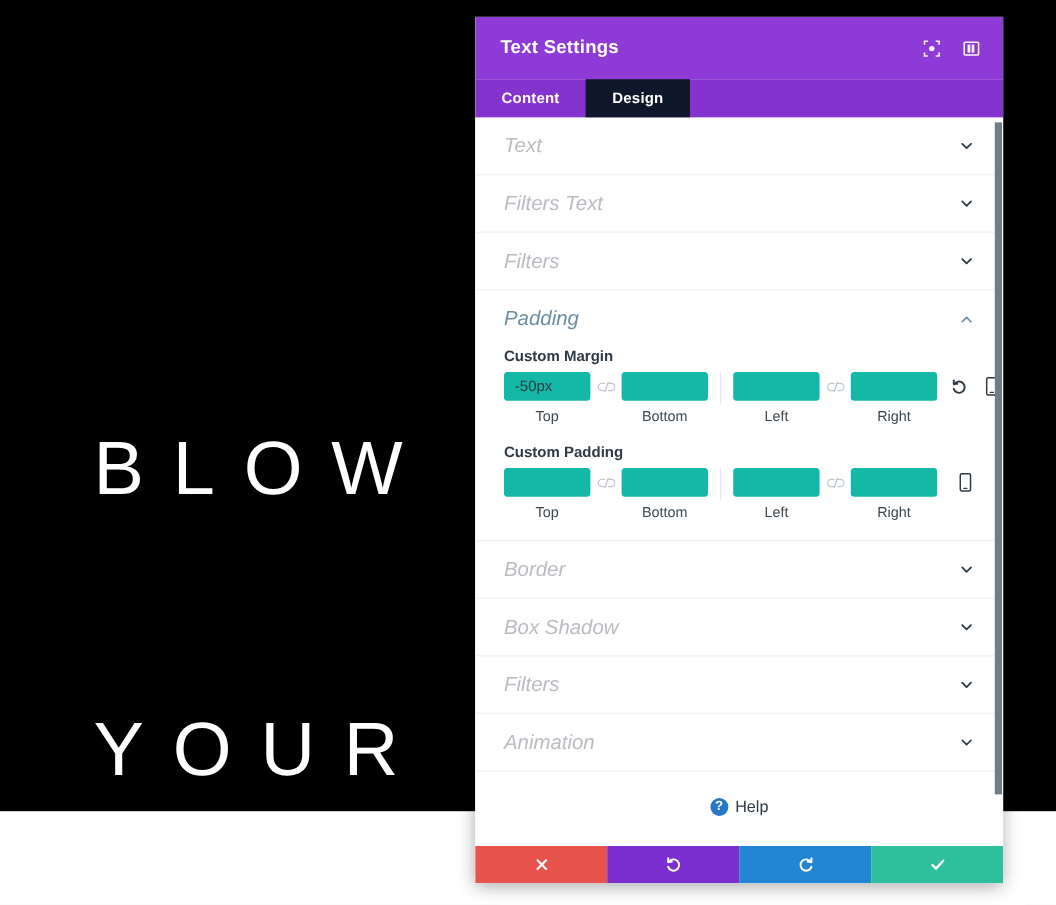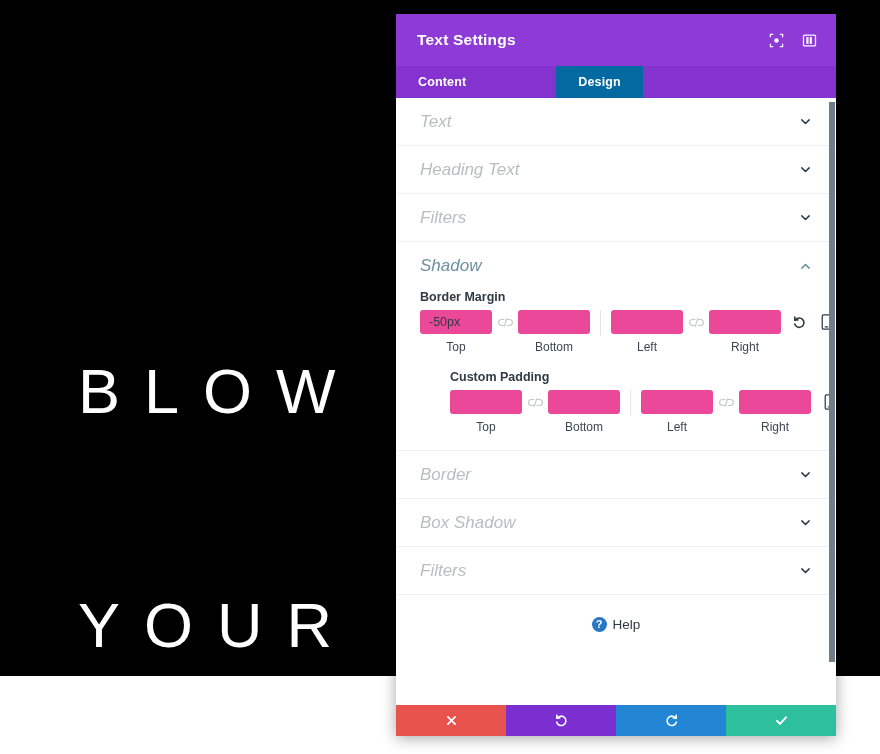--- a/index.html
+++ b/index.html
@@ -82,34 +82,33 @@
     opacity: 0.95;
   }
 
   
   .tabs {
     background: #8433ce;
     height: 32px;
     flex: 0 0 32px;
     display: flex;
     align-items: stretch;
-    gap: 24px;
   }
   .tab {
     display: flex;
     align-items: center;
     justify-content: center;
     padding: 0 22px;
     color: #ffffff;
     font-size: 12.5px;
     font-weight: bold;
     cursor: pointer;
     letter-spacing: 0.15px;
   }
-  .tab.active { background: #0369a1; margin-left: 44px; }
+  .tab.active { background: #0f172a; }
 
   
   .panel-body {
     flex: 1 1 auto;
     position: relative;
     background: #ffffff;
     overflow: hidden;
   }
 
   .scroll-track {
@@ -172,21 +171,21 @@
     display: flex;
     align-items: flex-start;
   }
   .quad {
     display: flex;
     align-items: flex-start;
   }
   .cellwrap { width: 72px; }
   .cell {
     height: 24px;
-    background: #ec4899;
+    background: #14b8a6;
     border-radius: 3px;
     display: flex;
     align-items: center;
     padding: 0 9px;
     font-size: 12.5px;
     color: #2f3a44;
     cursor: text;
   }
   .cell-caption {
     text-align: center;
@@ -322,50 +321,50 @@
       <div class="acc-row">
         <div class="acc-label">Text</div>
         <div class="chev">
           <svg width="13" height="13" viewBox="0 0 16 16" fill="none" stroke="currentColor" stroke-width="1.8" stroke-linecap="round" stroke-linejoin="round">
               <path d="M3.5 6L8 10.5 12.5 6"></path>
             </svg>
         </div>
       </div>
 
       <div class="acc-row">
-        <div class="acc-label">Heading Text</div>
+        <div class="acc-label">Filters Text</div>
         <div class="chev">
           <svg width="13" height="13" viewBox="0 0 16 16" fill="none" stroke="currentColor" stroke-width="1.8" stroke-linecap="round" stroke-linejoin="round">
               <path d="M3.5 6L8 10.5 12.5 6"></path>
             </svg>
         </div>
       </div>
 
       <div class="acc-row">
         <div class="acc-label">Filters</div>
         <div class="chev">
           <svg width="13" height="13" viewBox="0 0 16 16" fill="none" stroke="currentColor" stroke-width="1.8" stroke-linecap="round" stroke-linejoin="round">
               <path d="M3.5 6L8 10.5 12.5 6"></path>
             </svg>
         </div>
       </div>
 
       <div class="section-open">
         <div class="acc-row">
-          <div class="acc-label">Shadow</div>
+          <div class="acc-label">Padding</div>
           <div class="chev">
             <svg width="13" height="13" viewBox="0 0 16 16" fill="none" stroke="currentColor" stroke-width="1.8" stroke-linecap="round" stroke-linejoin="round">
                 <path d="M3.5 10L8 5.5 12.5 10"></path>
               </svg>
           </div>
         </div>
 
         <div class="field-group">
 
-          <div class="field-title">Border Margin</div>
+          <div class="field-title">Custom Margin</div>
           <div class="spacing-row">
             <div class="quad">
               <div class="cellwrap">
                 <div class="cell">-50px</div>
                 <div class="cell-caption">Top</div>
               </div>
               <div class="linkicon">
                 <svg width="15" height="11" viewBox="0 0 20 12" fill="none" stroke="currentColor" stroke-width="1.5" stroke-linecap="round">
                   <path d="M8 2H4.8A4 4 0 0 0 4.8 10H8"></path>
                   <path d="M12 2h3.2a4 4 0 0 1 0 8H12"></path>
@@ -409,21 +408,21 @@
               <div class="act">
                 <svg width="11" height="16" viewBox="0 0 12 18" fill="none" stroke="currentColor" stroke-width="1.4">
                   <rect x="1.2" y="1" width="9.6" height="16" rx="1.4"></rect>
                   <line x1="4.6" y1="14.6" x2="7.4" y2="14.6" stroke-linecap="round"></line>
                 </svg>
               </div>
             </div>
           </div>
         </div>
 
-        <div class="field-group" style="margin-top:16px;margin-left:30px;">
+        <div class="field-group" style="margin-top:16px;">
           <div class="field-title">Custom Padding</div>
           <div class="spacing-row">
             <div class="quad">
               <div class="cellwrap">
                 <div class="cell"></div>
                 <div class="cell-caption">Top</div>
               </div>
               <div class="linkicon">
                 <svg width="15" height="11" viewBox="0 0 20 12" fill="none" stroke="currentColor" stroke-width="1.5" stroke-linecap="round">
                   <path d="M8 2H4.8A4 4 0 0 0 4.8 10H8"></path>
@@ -489,20 +488,28 @@
 
       <div class="acc-row">
         <div class="acc-label">Filters</div>
         <div class="chev">
           <svg width="13" height="13" viewBox="0 0 16 16" fill="none" stroke="currentColor" stroke-width="1.8" stroke-linecap="round" stroke-linejoin="round">
               <path d="M3.5 6L8 10.5 12.5 6"></path>
             </svg>
         </div>
       </div>
 
+      <div class="acc-row">
+        <div class="acc-label">Animation</div>
+        <div class="chev">
+          <svg width="13" height="13" viewBox="0 0 16 16" fill="none" stroke="currentColor" stroke-width="1.8" stroke-linecap="round" stroke-linejoin="round">
+              <path d="M3.5 6L8 10.5 12.5 6"></path>
+            </svg>
+        </div>
+      </div>
 
       <div class="help-area">
         <div class="help-icon">?</div>
         <div class="help-label">Help</div>
       </div>
 
       <div class="scroll-track">
         <div class="scroll-thumb"></div>
       </div>
     </div>

